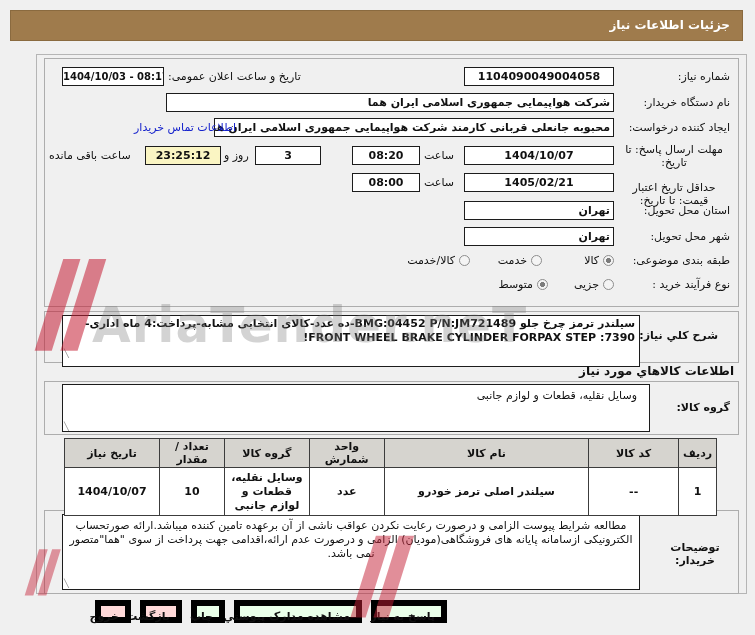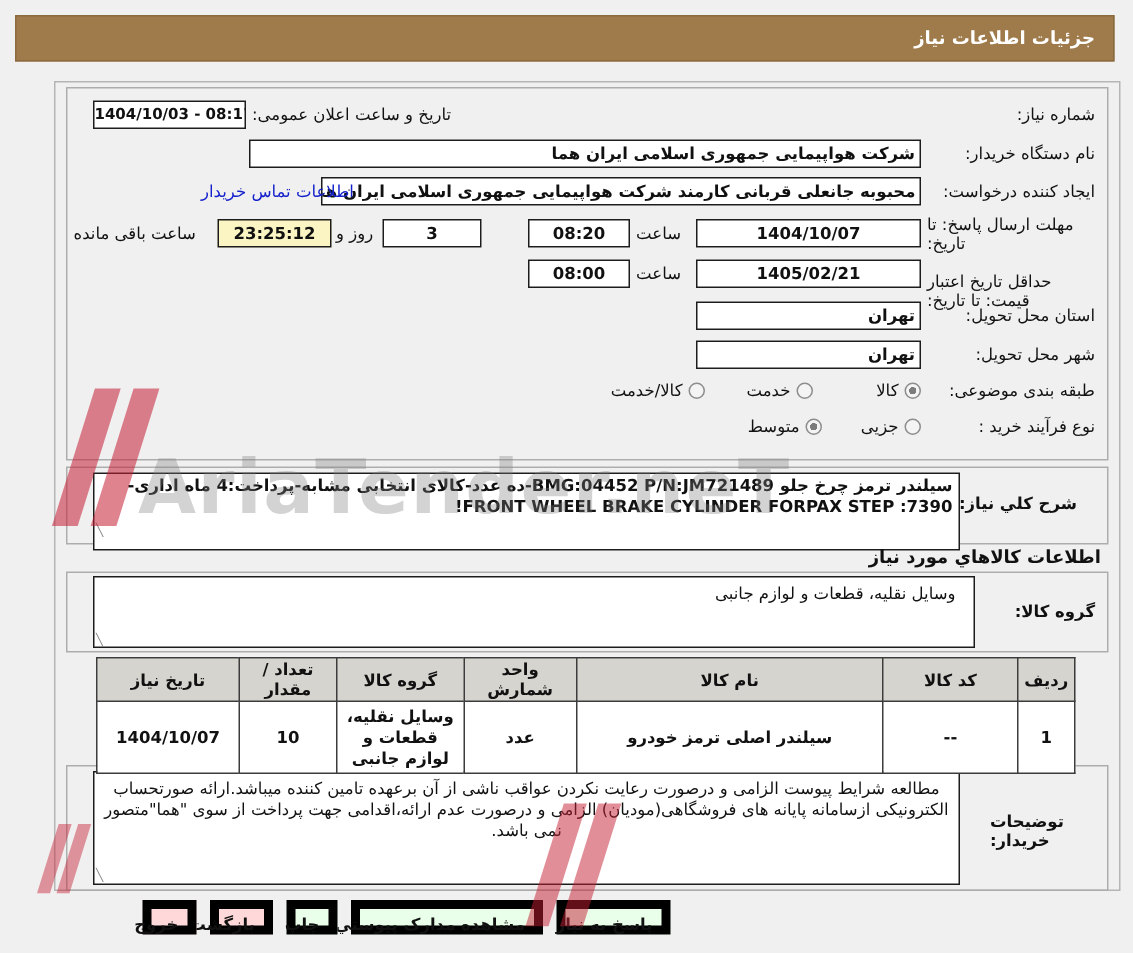--- a/index.html
+++ b/index.html
@@ -26,21 +26,21 @@
   }
   #sec-fields{left:7px;top:3px;width:695px;height:249px;}
   #sec-desc{left:7px;top:256px;width:695px;height:52px;}
   #sec-group{left:7px;top:326px;width:695px;height:54px;}
   #sec-notes{left:7px;top:455px;width:695px;height:84px;}
   .goods-header{
     position:absolute;top:309px;right:12px;font-weight:700;font-size:12px;color:#111;
   }
   
   .lbl{position:absolute;color:#111;white-space:nowrap;}
-  .lbl2{white-space:normal;text-align:left;line-height:13px;}
+  .lbl2{white-space:normal;text-align:center;line-height:13px;}
   .fbox{
     position:absolute;background:#fff;border:1px solid #1c1c1c;box-sizing:border-box;
     height:19px;line-height:17px;font-weight:700;overflow:hidden;white-space:nowrap;
   }
   .center{text-align:center;}
   .vright{text-align:right;padding-right:3px;}
   .ltr{direction:ltr;unicode-bidi:isolate;}
   .link{color:#1522cc;cursor:pointer;}
   .timer{background:#faf5c3;}
   .radio{
@@ -90,20 +90,21 @@
 </head>
 <body>
 
 <div class="titlebar">جزئیات اطلاعات نیاز</div>
 
 <div class="outer">
 
   <div class="section" id="sec-fields" style="position:absolute;">
 
     <div class="lbl" style="top:11px;right:8px;">شماره نیاز:</div>
+    <div class="fbox center ltr" style="top:8px;right:124px;width:150px;">1104090049004058</div>
     <div class="lbl" style="top:11px;left:123px;">تاریخ و ساعت اعلان عمومی:</div>
     <div class="fbox center ltr" style="top:8px;left:17px;width:102px;font-size:10px;">1404/10/03 - 08:17</div>
 
     <div class="lbl" style="top:37px;right:8px;">نام دستگاه خریدار:</div>
     <div class="fbox vright" style="top:34px;right:124px;width:448px;">شرکت هواپیمایی جمهوری اسلامی ایران هما</div>
 
     <div class="lbl" style="top:62px;right:8px;">ایجاد کننده درخواست:</div>
     <div class="fbox vright" style="top:59px;right:124px;width:400px;">محبوبه جانعلی قربانی کارمند شرکت هواپیمایی جمهوری اسلامی ایران هما</div>
     <div class="lbl link" style="top:62px;left:66px;width:148px;text-align:center;">اطلاعات تماس خریدار</div>
 

